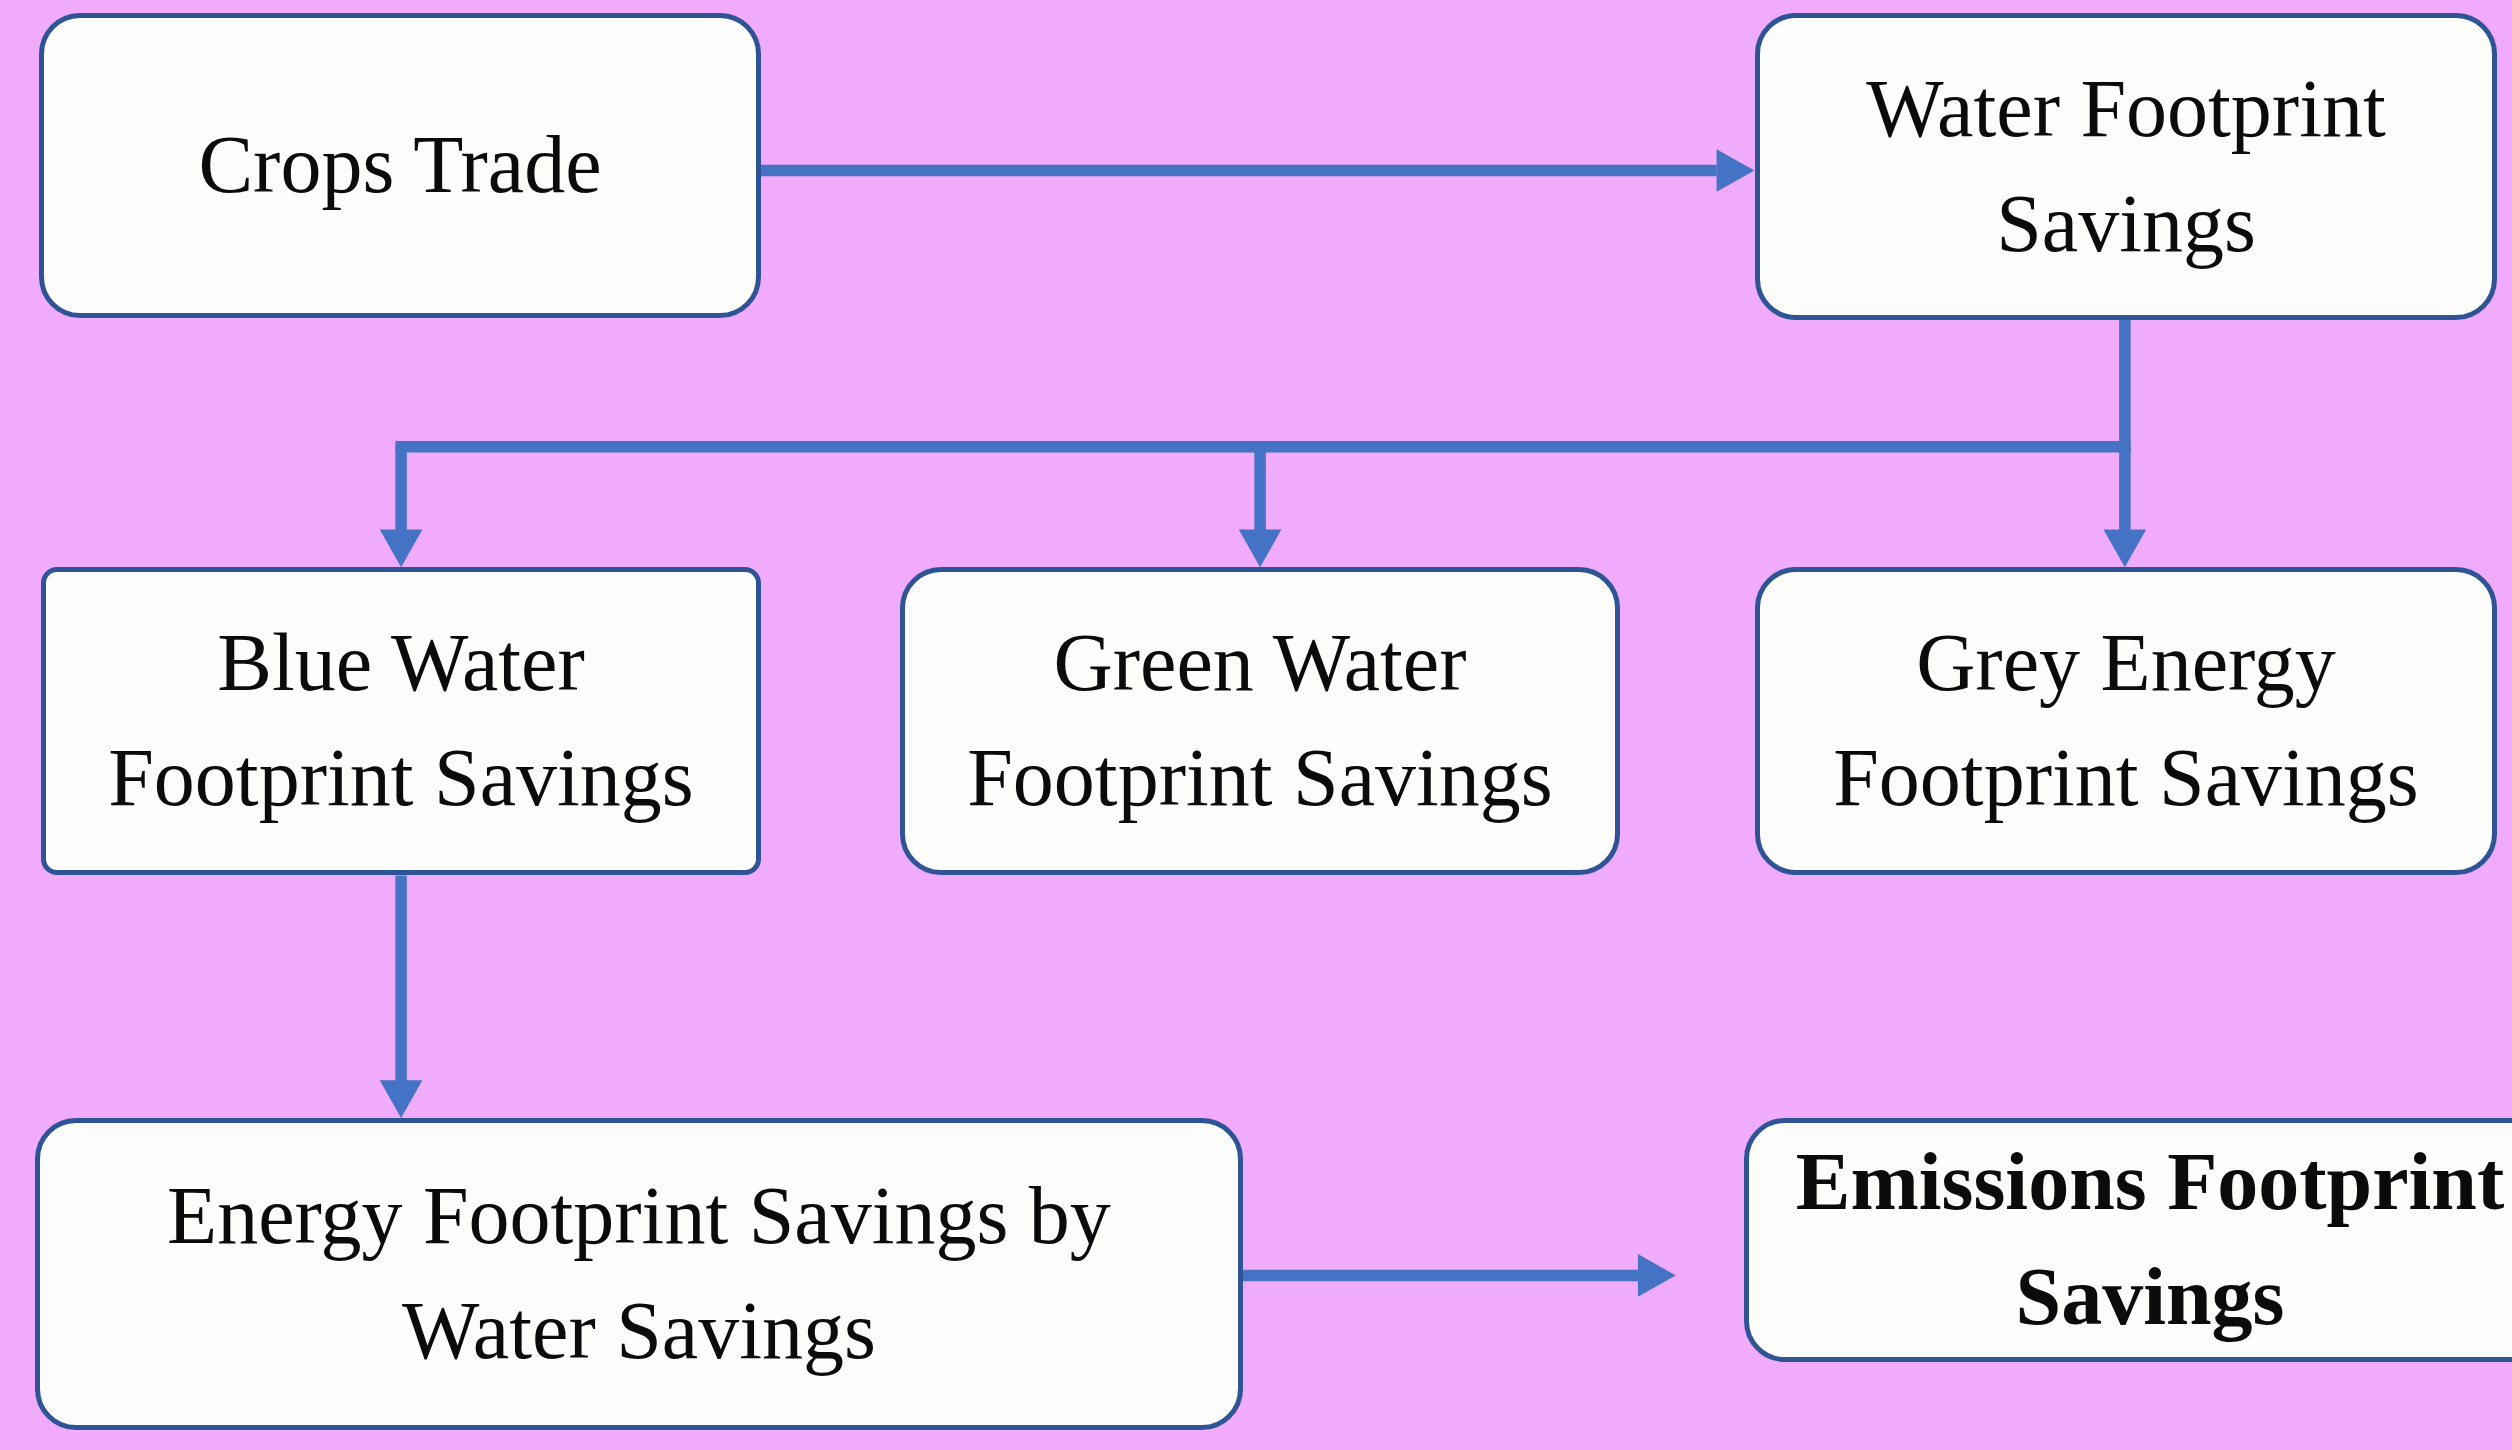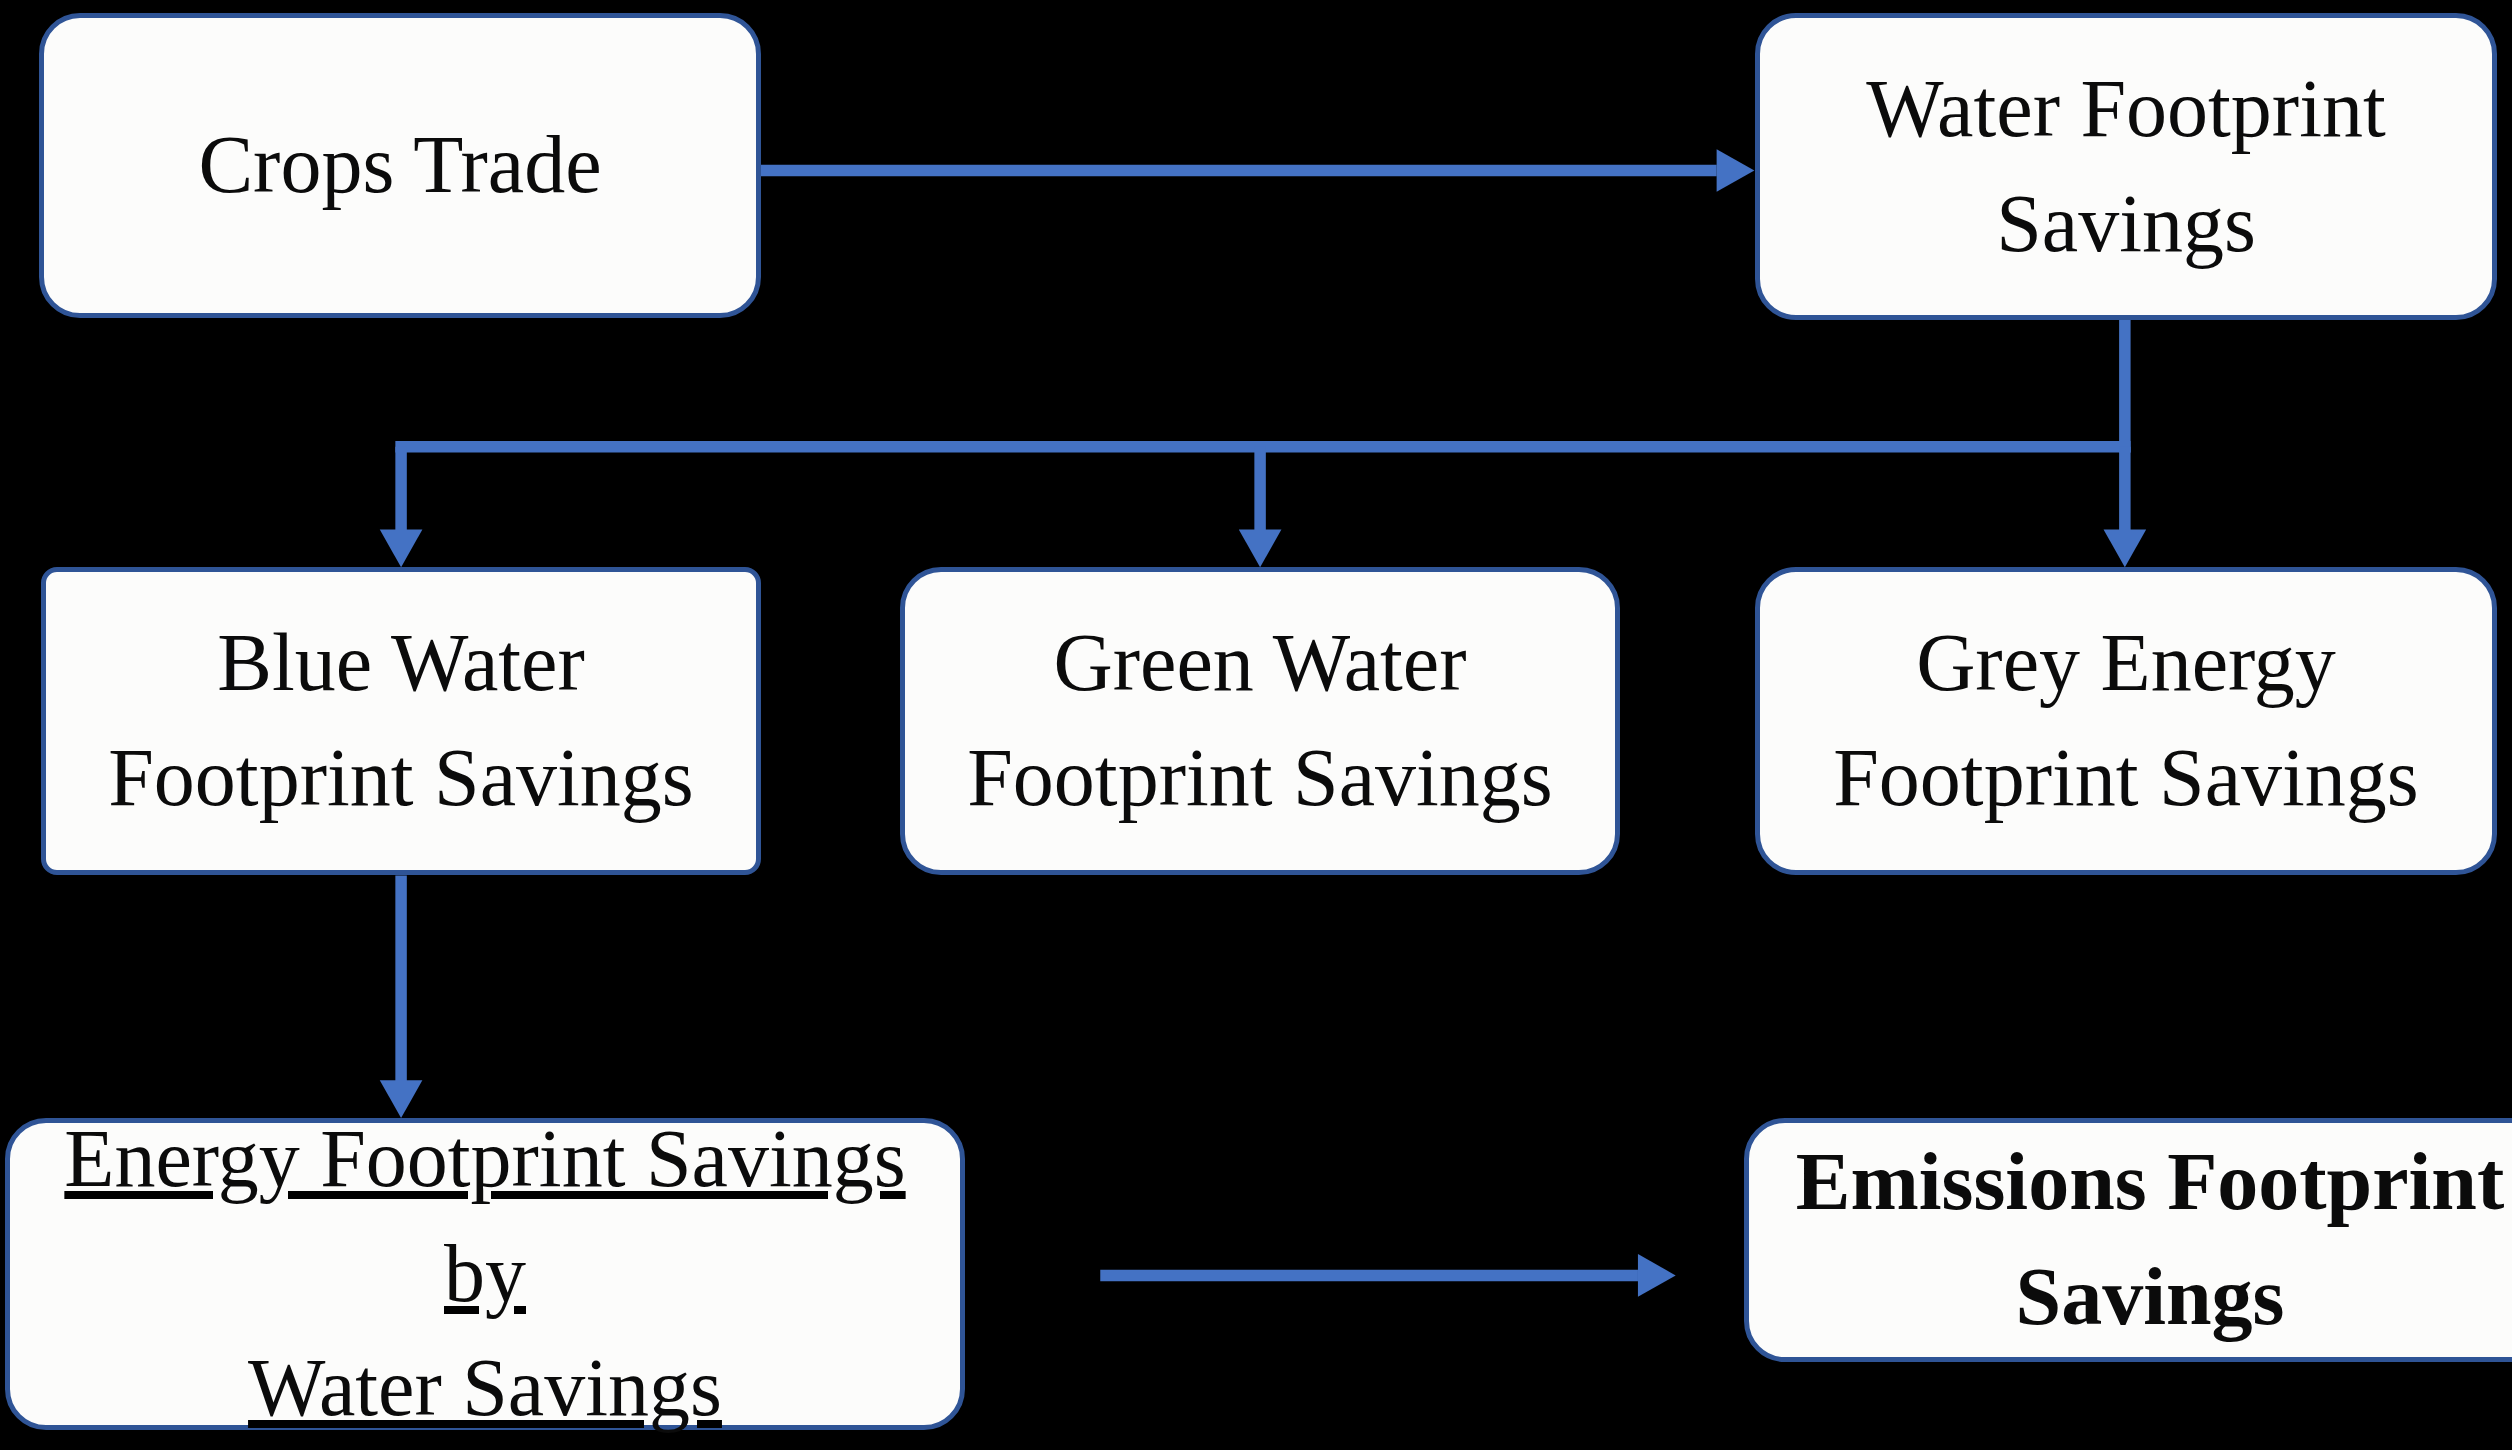--- a/index.html
+++ b/index.html
@@ -4,21 +4,21 @@
 <style>
   html, body {
     margin: 0;
     padding: 0;
     background: #ffffff;
   }
   .canvas {
     position: relative;
     width: 2512px;
     height: 1450px;
-    background: #000000;
+    background: #f0abfc;
     font-family: "Liberation Serif", serif;
     overflow: hidden;
   }
   .edges {
     position: absolute;
     left: 0;
     top: 0;
     width: 2512px;
     height: 1450px;
   }
@@ -47,21 +47,21 @@
     font-size: 82px;
     line-height: 1.4;
     color: #0b0b0b;
     white-space: pre-line;
   }
   #n-crops     { left: 39px;   top: 13px;   width: 722px;  height: 305px; }
   #n-water     { left: 1755px; top: 13px;   width: 742px;  height: 307px; }
   #n-blue      { left: 41px;   top: 567px;  width: 720px;  height: 308px; border-radius: 16px; }
   #n-green     { left: 900px; top: 567px;  width: 720px;  height: 308px; align-items: center; }
   #n-grey      { left: 1755px; top: 567px;  width: 742px;  height: 308px; }
-  #n-energy    { left: 5px;   top: 1118px; width: 960px; height: 312px; text-decoration: underline; }
+  #n-energy    { left: 35px;   top: 1118px; width: 1208px; height: 312px; }
   #n-emissions { left: 1744px; top: 1118px; width: 812px;  height: 244px; font-weight: bold; }
 </style>
 </head>
 <body>
 
 <div class="canvas">
 
   <svg class="edges" width="2512" height="1450" viewBox="0 0 3064 1769" xmlns="http://www.w3.org/2000/svg">
 
     <g>

